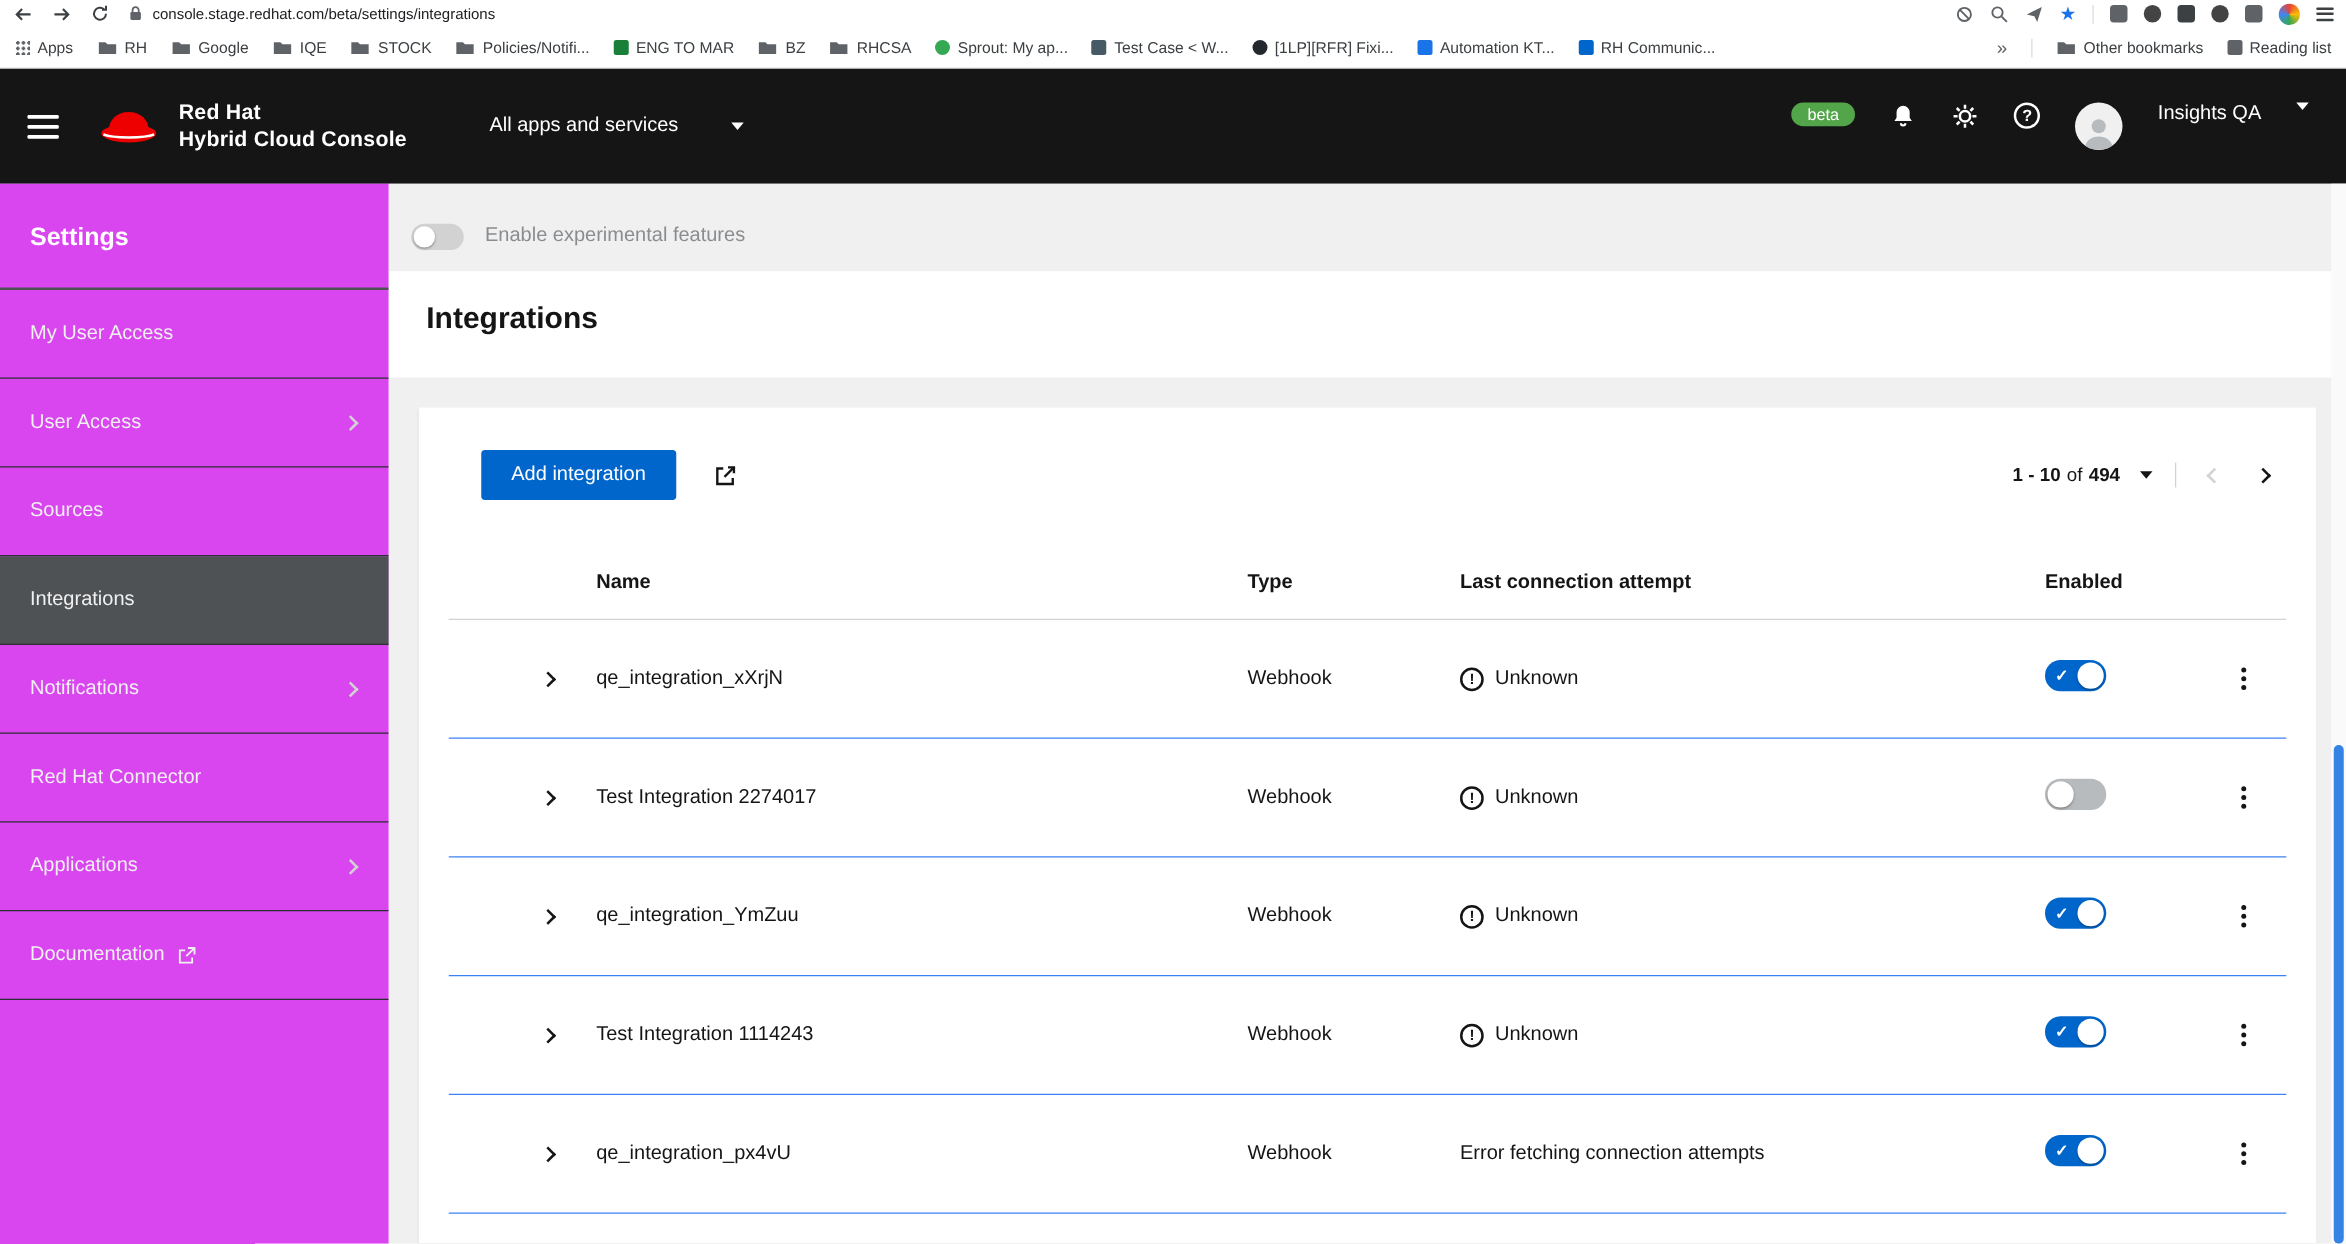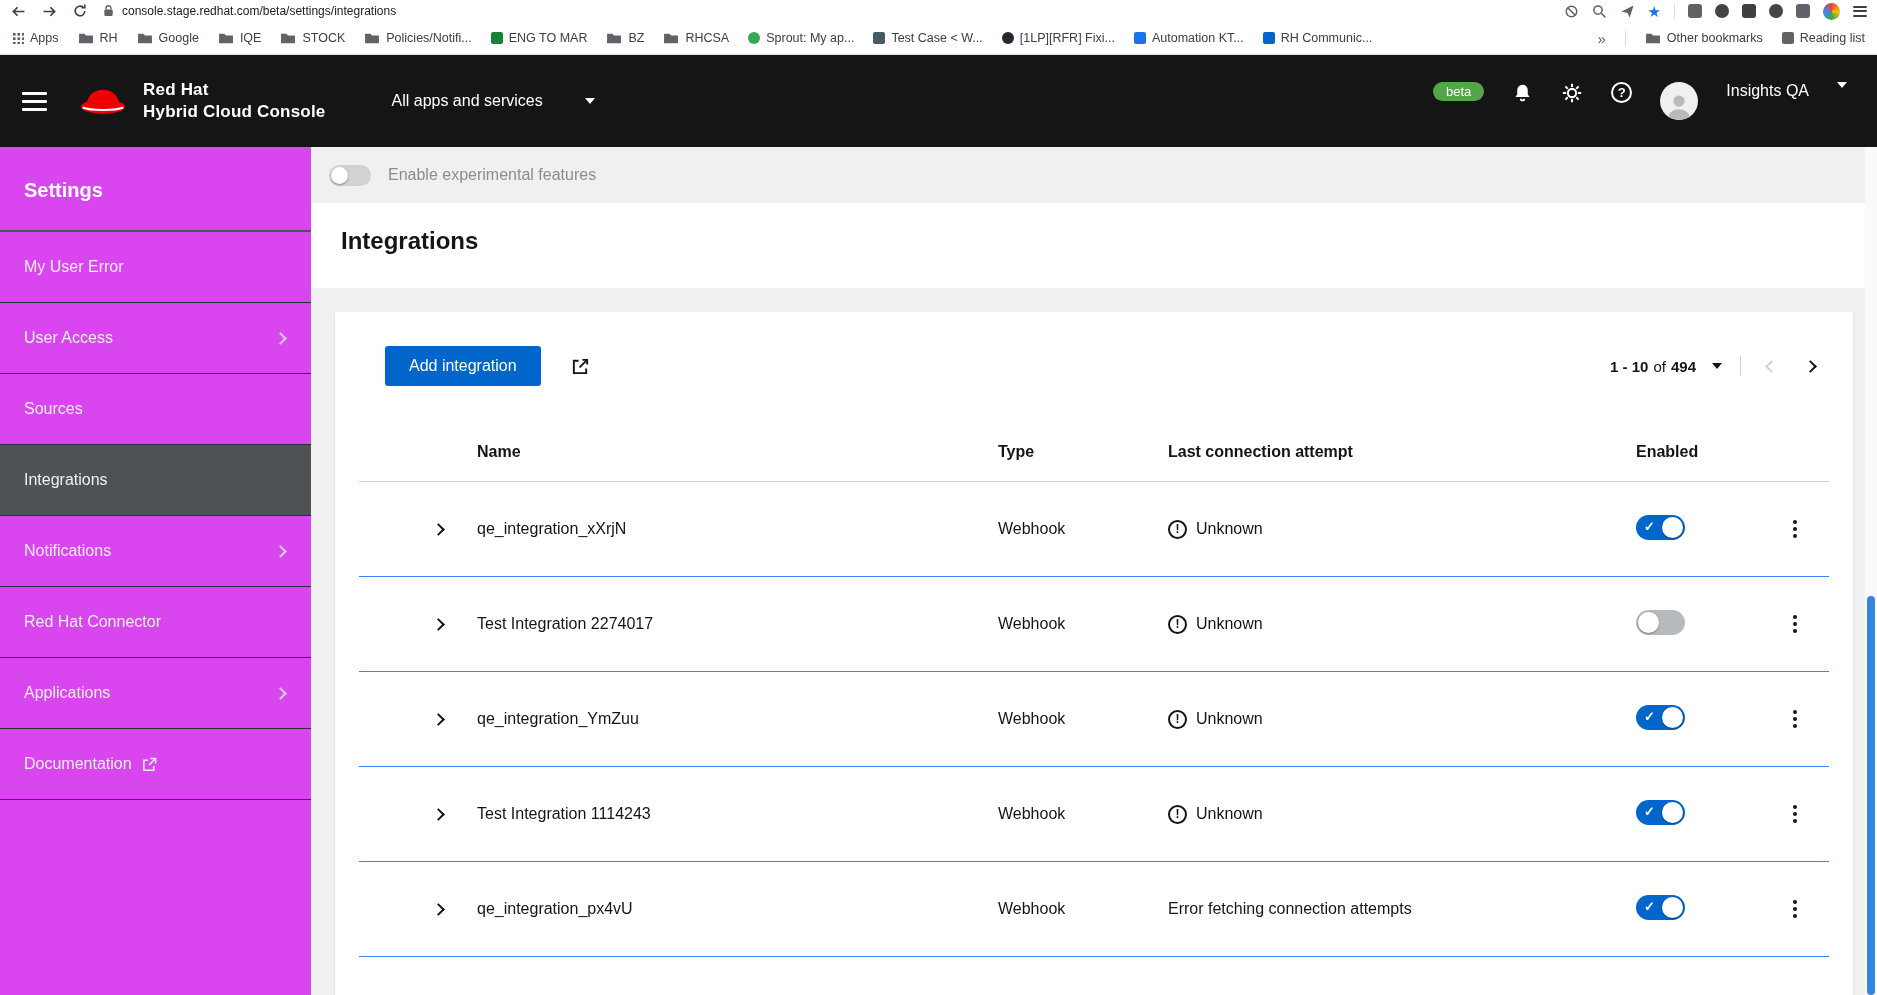--- a/index.html
+++ b/index.html
@@ -57,21 +57,21 @@
   .nav-chev { margin-left:auto; border-color:#c8c8c8; }
   .ext-ic { margin-left:10px; }
 
   
   .chev { display:inline-block; width:9px; height:9px; border-right:2px solid #d2d2d2; border-bottom:2px solid #d2d2d2; transform:rotate(-45deg); }
   .chev-dark { border-color:#151515; }
   .chev-left { transform:rotate(135deg); }
 
   
   .main { flex:1; background:#f0f0f0; display:flex; flex-direction:column; overflow:hidden; }
-  .experimental-bar { height:56px; flex-shrink:0; background:#f0f0f0; display:flex; align-items:center; gap:17px; padding:0 18px; }
+  .experimental-bar { height:56px; flex-shrink:0; background:#f0f0f0; display:flex; align-items:center; gap:17px; padding:0 18px;margin-top:14px; }
   .experimental-label { color:#8a8d90; font-size:16px; }
   .page-head { background:#fff; padding:24px 30px 33px; flex-shrink:0; }
   .page-title { font-size:24px; font-weight:600; color:#151515; }
   .card-wrap { flex:1; padding:24px 24px 0; overflow:hidden; }
   .card { background:#fff; height:100%; padding:34px 24px 0; box-shadow:0 1px 2px rgba(3,3,3,.12); }
 
   
   .toolbar { display:flex; align-items:center; padding:0 6px 36px 26px; }
   .btn-primary { background:#0066cc; color:#fff; border:0; border-radius:3px; font-size:16px; font-family:inherit; padding:11px 24px; cursor:pointer; }
   .export-btn { background:none; border:0; margin-left:30px; cursor:pointer; display:inline-flex; }
@@ -314,21 +314,21 @@
       </button>
   </div>
 </div>
 
 <div class="content">
 
   <aside class="sidebar">
     <div class="sidebar-title">Settings</div>
 
     <div class="nav-item">
-      <span>My User Error</span>
+      <span>My User Access</span>
 
     </div>
     <div class="nav-item">
       <span>User Access</span>
       <span class="chev nav-chev"></span>
     </div>
     <div class="nav-item">
       <span>Sources</span>
 
     </div>

